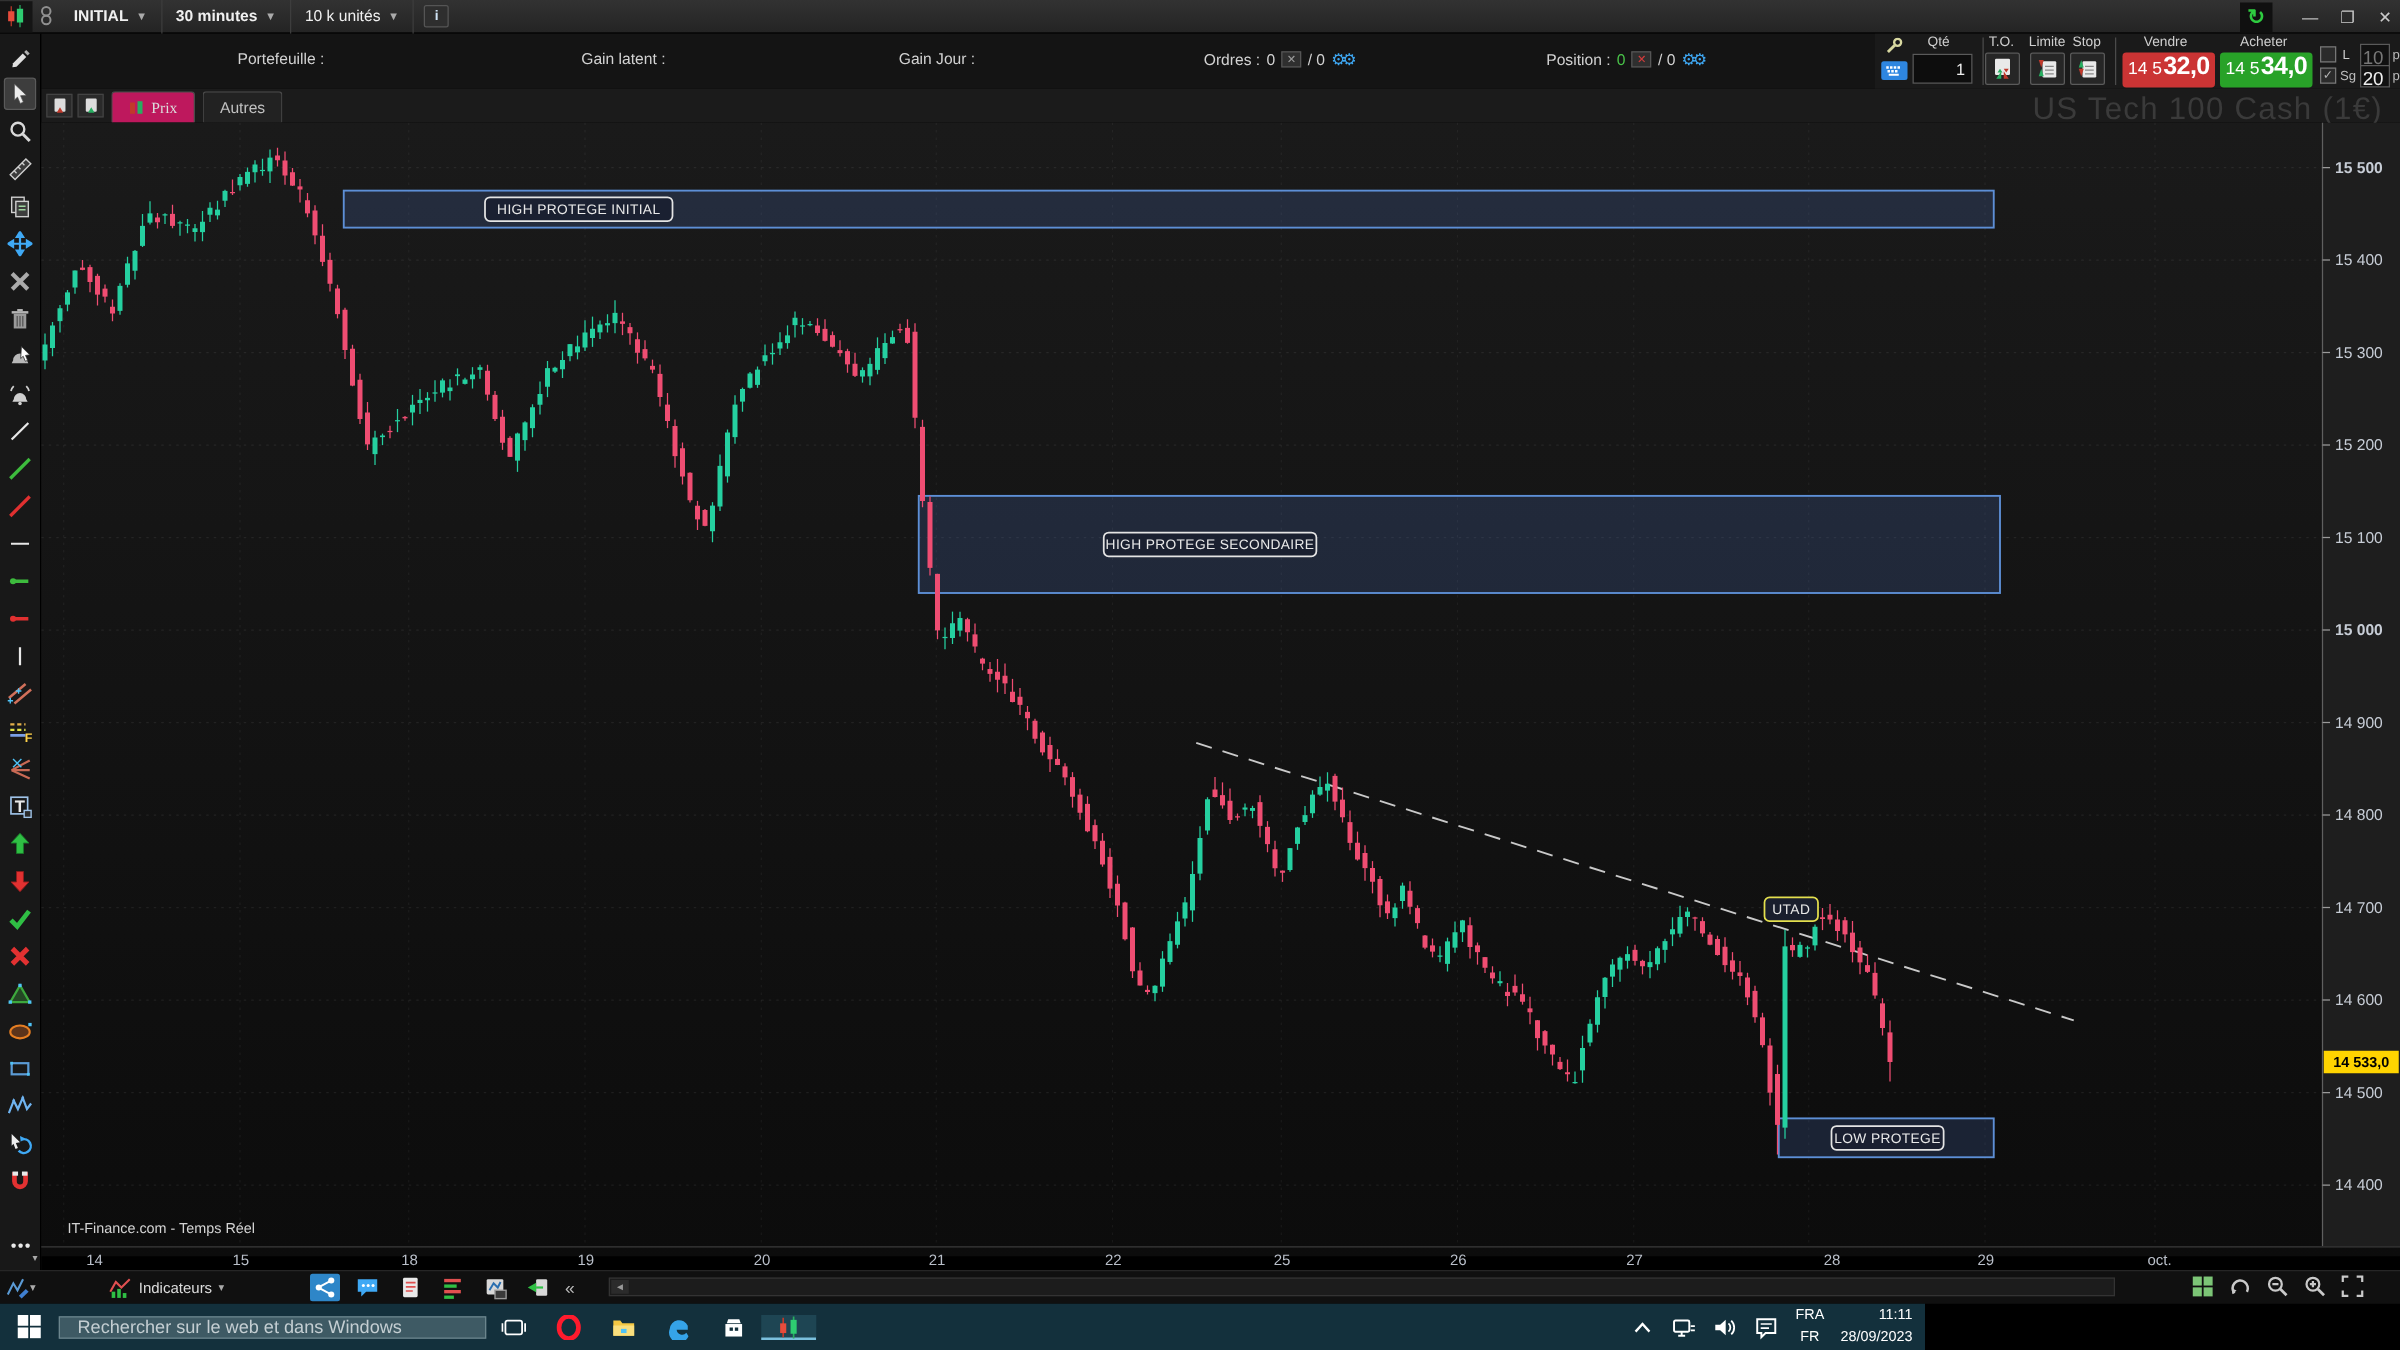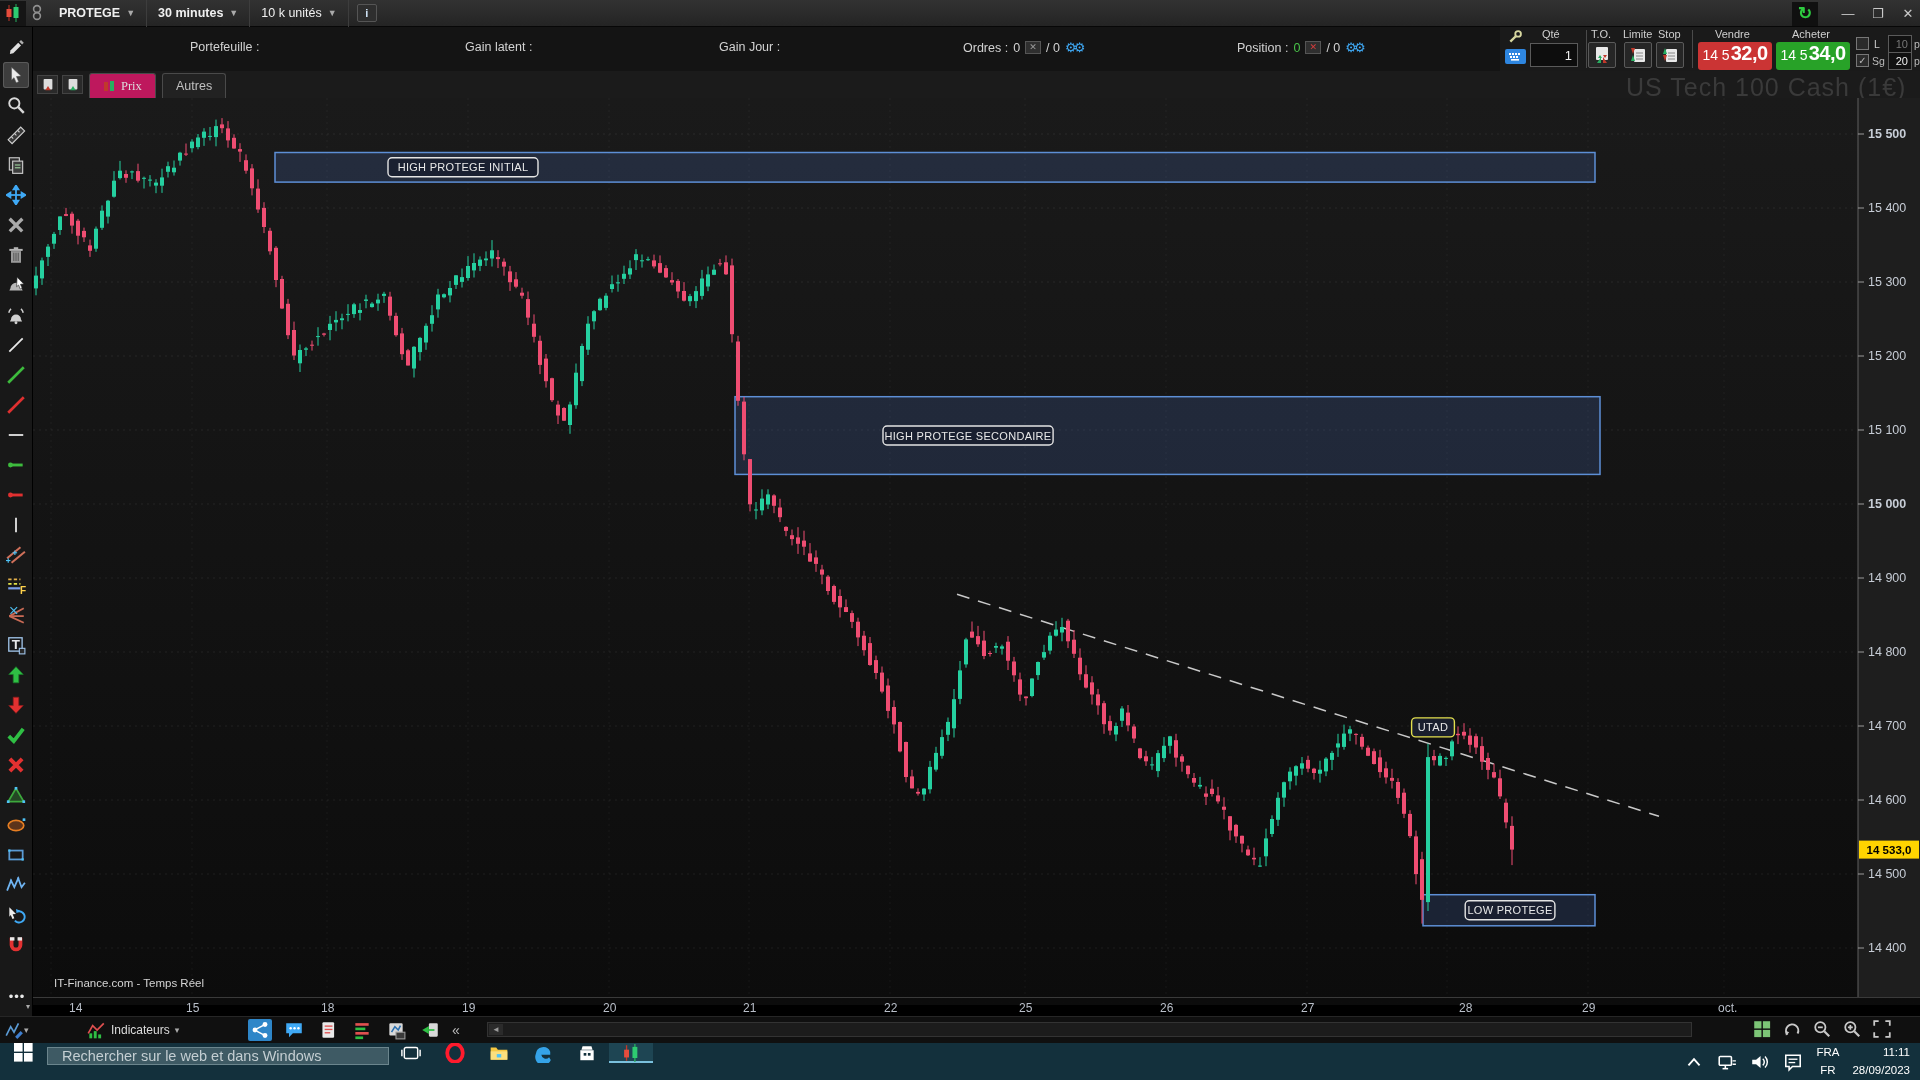--- a/index.html
+++ b/index.html
@@ -41,21 +41,21 @@
   #qty-input { position:absolute; left:30px; top:16px; width:48px; height:24px; background:#0d0d0d;
     border:1px solid #5a5a5a; color:#eee; font-size:13px; text-align:right; padding-right:5px; }
   .tp-btn { position:absolute; top:15px; width:28px; height:26px; background:#262626;
     border:1px solid #5a5a5a; border-radius:2px; display:flex; align-items:center; justify-content:center; }
   .big-btn { position:absolute; top:15px; width:74px; height:28px; border-radius:3px;
     display:flex; align-items:baseline; justify-content:center; color:#fff; gap:1px; }
   .big-btn .sm { font-size:14px; } .big-btn .lg { font-size:20px; font-weight:bold; letter-spacing:-0.5px;}
   .chk { position:absolute; width:13px; height:13px; background:#2b2b2b; border:1px solid #777;
     font-size:10px; color:#b5b5b5; text-align:center; line-height:12px; }
   .pts-box { position:absolute; width:24px; height:18px; background:#111; border:1px solid #5a5a5a;
-    font-size:11px; text-align:right; padding:2px 3px 0 0; }
+    font-size:15px; text-align:center; padding:2px 3px 0 0; }
   .pts-lbl { position:absolute; font-size:10.5px; color:#bbb; }
 
   
   #tabbar { position:absolute; left:33px; top:71px; width:1887px; height:27px; background:#1b1b1b; }
   .tab-ico { position:absolute; top:4px; width:21px; height:19px; background:#2a2a2a;
     border:1px solid #434343; display:flex; align-items:center; justify-content:center; }
   .tab { position:absolute; top:2px; height:25px; padding:0 13px; display:flex; align-items:center; gap:6px;
     font-size:12.5px; color:#dcdcdc; border:1px solid #4a4a4a; border-bottom:none; border-radius:3px 3px 0 0; }
   .tab.active { background:#be185d;font-family:Liberation Serif, serif; } .tab.inactive { background:#222; color:#c0c0c0; }
 
@@ -86,22 +86,22 @@
   #indicators-btn { gap:5px; font-size:12px; color:#dcdcdc; }
   #share-btn { background:#2e86c8; width:22px; height:22px; border-radius:2px; }
   #bb-scroll { position:absolute; left:487px; top:5px; width:1205px; height:15px; background:#1c1c1c;
     border:1px solid #333; }
   #bb-scroll .arrow { position:absolute; left:1px; top:1px; width:14px; height:11px; background:#2b2b2b;
     color:#999; font-size:8px; text-align:center; line-height:11px; }
   .bb-caret { color:#aaa; font-size:9px; }
   #bb-right { position:absolute; right:28px; top:2px; display:flex; gap:10px; align-items:center; }
 
   
-  #taskbar { position:absolute; left:0; top:1043px; width:1920px; height:37px; background:#13303c;
-    display:flex; align-items:flex-start; }
+  #taskbar { position:absolute; left:0; top:1043px; width:1540px; height:37px; background:#13303c;
+    display:flex; align-items:center; }
   #start-btn { width:47px; display:flex; align-items:center; justify-content:center; }
   #searchbox { width:342px; margin:4px 0; background:#3e5a64; border:1px solid #6b858d;
     display:flex; align-items:center; }
   #searchbox input { background:transparent; border:none; outline:none; color:#d5dde0;
     font-size:14.5px; width:100%; padding-left:14px; font-family:"Liberation Sans",sans-serif; }
   #searchbox input::placeholder { color:#c4ced2; opacity:1; }
   .tk-ico { width:44px; display:flex; align-items:center; justify-content:center; }
   .tk-ico.active { background:#1e4553; box-shadow:inset 0 -2px 0 #7ac0dd; }
   #tray { position:absolute; right:0; top:0; height:37px; display:flex; align-items:center; gap:13px; padding-right:10px; }
   .tray-txt { color:#fff; font-size:11.5px; text-align:center; line-height:1.5; }
@@ -117,21 +117,21 @@
       <rect x="2.5" y="5" width="5" height="8" fill="#e74c3c"></rect>
       <line x1="12" y1="0" x2="12" y2="18" stroke="#27ae60" stroke-width="1"></line>
       <rect x="9.5" y="3" width="5" height="11" fill="#2ecc71"></rect>
     </svg>
   </div>
   <svg width="14" height="20" viewBox="0 0 14 20" style="margin-right:4px">
     <circle cx="7" cy="6" r="3.4" fill="none" stroke="#909090" stroke-width="1.6"></circle>
     <circle cx="7" cy="13" r="3.4" fill="none" stroke="#909090" stroke-width="1.6"></circle>
   </svg>
   <div class="tb-btn">
-    <span>PROTEGE</span>
+    <span>INITIAL</span>
     <span class="tb-caret">▼</span>
   </div>
   <div class="tb-btn">
     <span>30 minutes</span>
     <span class="tb-caret">▼</span>
   </div>
   <div class="tb-btn" style="font-weight:normal">
     <span>10 k unités</span>
     <span class="tb-caret">▼</span>
   </div>

